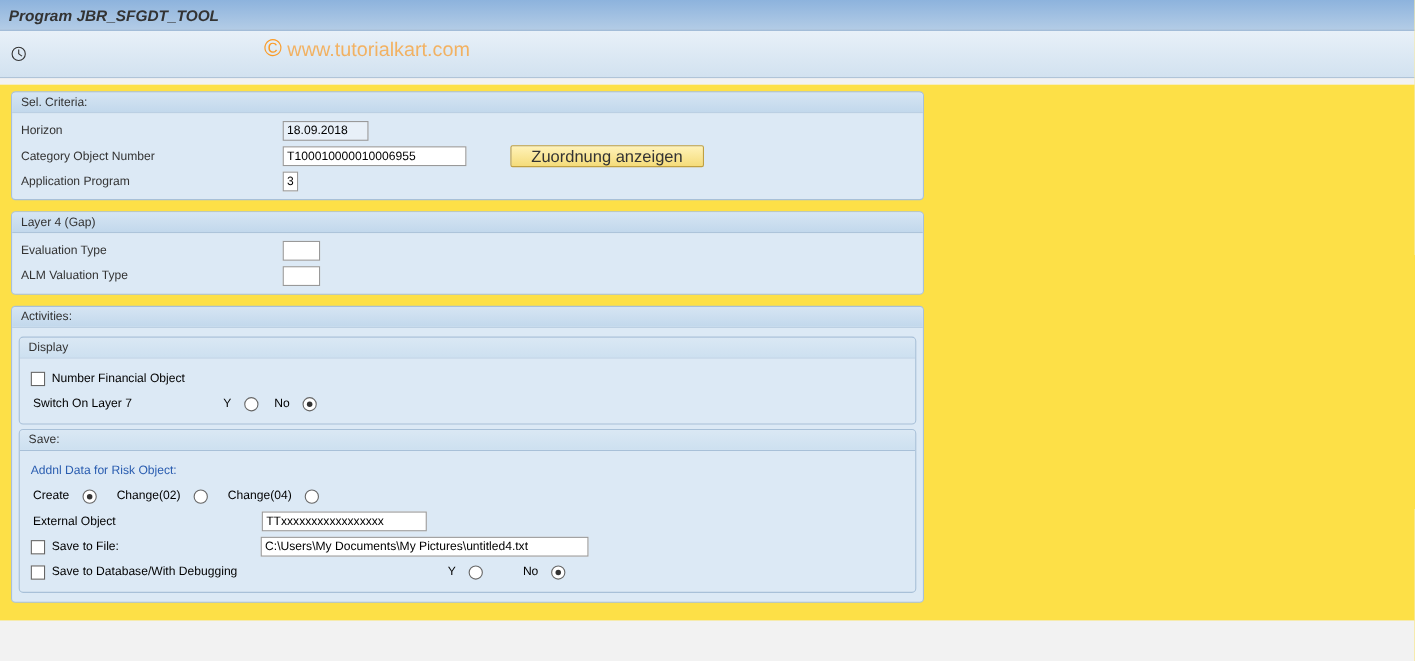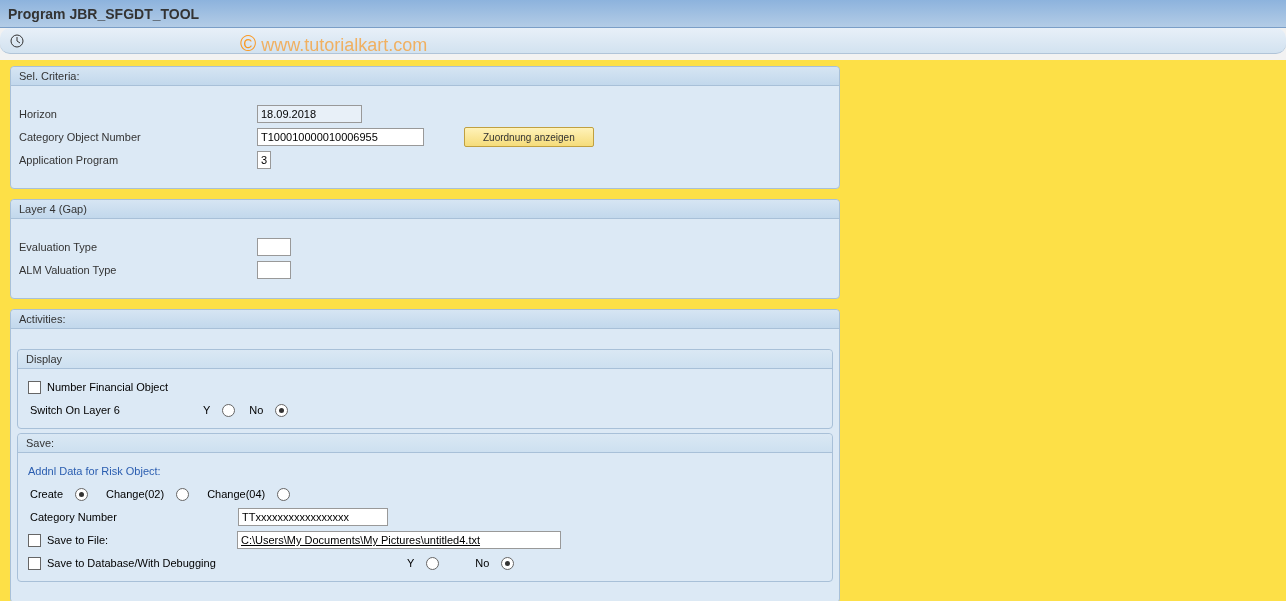--- a/index.html
+++ b/index.html
@@ -15,32 +15,32 @@
     .title-bar {
       background: linear-gradient(to bottom, #8db3dd, #b3cce6);
       height: 28px;
       display: flex;
       align-items: center;
       padding: 0 8px;
       border-bottom: 1px solid #7a9ec7;
     }
     .title-bar .title {
       font-weight: bold;
+      font-style: italic;
       font-size: 14px;
       color: #333;
     }
     .toolbar {
       background: linear-gradient(to bottom, #e8f0f8, #d2e2f0);
-      height: 26px;
+      height: 43px;
       display: flex;
       align-items: center;
       padding: 0 8px;
       border-bottom: 1px solid #b0c4d8;
       position: relative;
-      border-radius: 10px;
     }
     .toolbar-icon {
       width: 18px;
       height: 18px;
       display: flex;
       align-items: center;
       justify-content: center;
       cursor: pointer;
     }
     .toolbar-icon svg { width: 14px; height: 14px; }
@@ -61,21 +61,21 @@
     }
     .group-header {
       background: linear-gradient(to bottom, #d6e5f3, #c2d8ec);
       border-bottom: 1px solid #a8c0d8;
       padding: 3px 8px;
       font-size: 11px;
       color: #333;
       border-radius: 4px 4px 0 0;
     }
     .group-body {
-      padding: 16px 6px;
+      padding: 4px 6px;
     }
     .form-row {
       display: flex;
       align-items: center;
       height: 22px;
       margin: 1px 0;
     }
     .form-label {
       width: 240px;
       padding-left: 2px;
@@ -91,21 +91,21 @@
     }
     .text-input.readonly-ish {
       background: #e8f0f8;
     }
     .sap-button {
       background: linear-gradient(to bottom, #fff2b8, #f5dc7a);
       border: 1px solid #c0a040;
       border-radius: 2px;
       height: 20px;
       padding: 0 18px;
-      font-size: 10px;
+      font-size: 15px;
       cursor: pointer;
       color: #333;
     }
     .inner-group {
       background: #dce9f5;
       border: 1px solid #a8c0d8;
       border-radius: 4px;
       margin: 4px 0;
     }
     .inner-group .group-header {
@@ -175,21 +175,21 @@
 
 <div class="divider-wrap"></div>
 
 <div class="main-content">
 
   <div class="group-box">
     <div class="group-header">Sel. Criteria:</div>
     <div class="group-body">
       <div class="form-row">
         <span class="form-label">Horizon</span>
-        <input type="text" class="text-input readonly-ish" style="width: 105px;" value="18.09.2018">
+        <input type="text" class="text-input readonly-ish" style="width: 78px;" value="18.09.2018">
       </div>
       <div class="form-row">
         <span class="form-label">Category Object Number</span>
         <input type="text" class="text-input" style="width: 167px;" value="T100010000010006955">
         <span style="width:40px;"></span>
         <button class="sap-button">Zuordnung anzeigen</button>
       </div>
       <div class="form-row">
         <span class="form-label">Application Program</span>
         <input type="text" class="text-input" style="width: 14px; text-align: left;" value="3">
@@ -216,21 +216,21 @@
     <div class="group-body">
 
       <div class="inner-group">
         <div class="group-header">Display</div>
         <div class="group-body" style="padding:6px 10px;">
           <div class="form-row">
             <span class="checkbox"></span>
             <span>Number Financial Object</span>
           </div>
           <div class="form-row">
-            <span style="width:175px; padding-left:2px;">Switch On Layer 6</span>
+            <span style="width:175px; padding-left:2px;">Switch On Layer 7</span>
             <span class="inline-label">Y</span>
             <span class="radio"></span>
             <span style="width:8px;"></span>
             <span class="inline-label">No</span>
             <span class="radio selected"></span>
           </div>
         </div>
       </div>
 
       <div class="inner-group">
@@ -243,27 +243,27 @@
             <span class="inline-label" style="padding-left:2px;">Create</span>
             <span class="radio selected"></span>
             <span style="width:12px;"></span>
             <span class="inline-label">Change(02)</span>
             <span class="radio"></span>
             <span style="width:12px;"></span>
             <span class="inline-label">Change(04)</span>
             <span class="radio"></span>
           </div>
           <div class="form-row">
-            <span style="width:210px; padding-left:2px;">Category Number</span>
+            <span style="width:210px; padding-left:2px;">External Object</span>
             <input type="text" class="text-input" style="width: 150px;" value="TTxxxxxxxxxxxxxxxxx">
           </div>
           <div class="form-row">
             <span class="checkbox"></span>
             <span style="width:190px;">Save to File:</span>
-            <input type="text" class="text-input" style="width: 324px; text-decoration: underline;" value="C:\Users\My Documents\My Pictures\untitled4.txt">
+            <input type="text" class="text-input" style="width: 298px;" value="C:\Users\My Documents\My Pictures\untitled4.txt">
           </div>
           <div class="form-row">
             <span class="checkbox"></span>
             <span style="width:360px;">Save to Database/With Debugging</span>
             <span class="inline-label">Y</span>
             <span class="radio"></span>
             <span style="width:30px;"></span>
             <span class="inline-label">No</span>
             <span class="radio selected"></span>
           </div>

